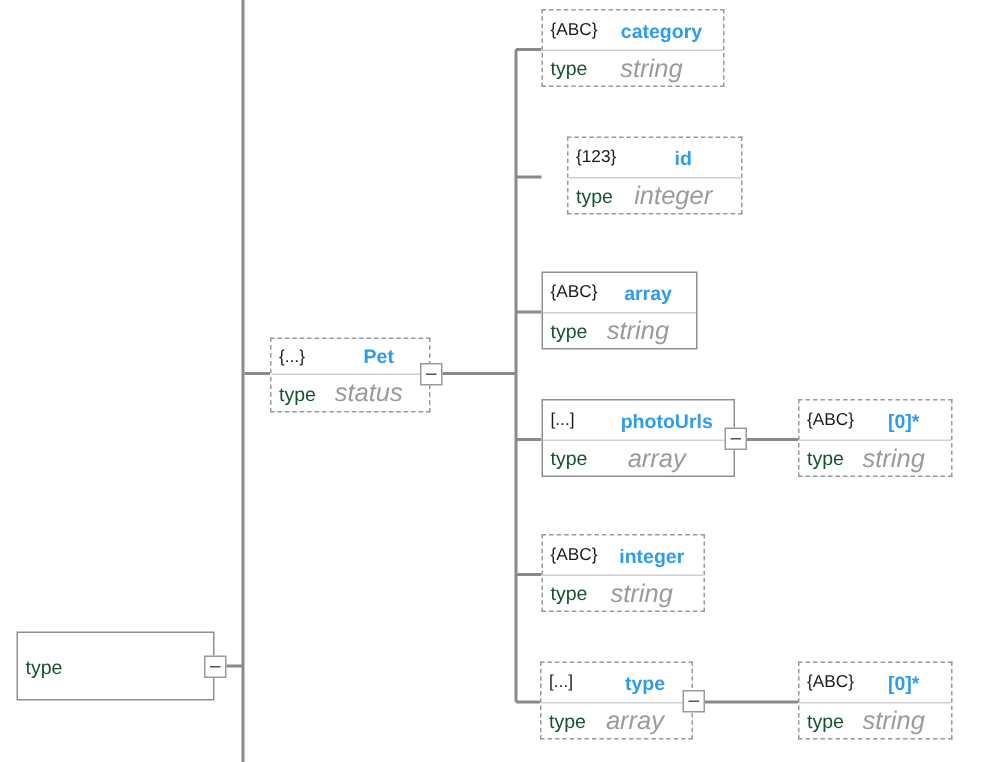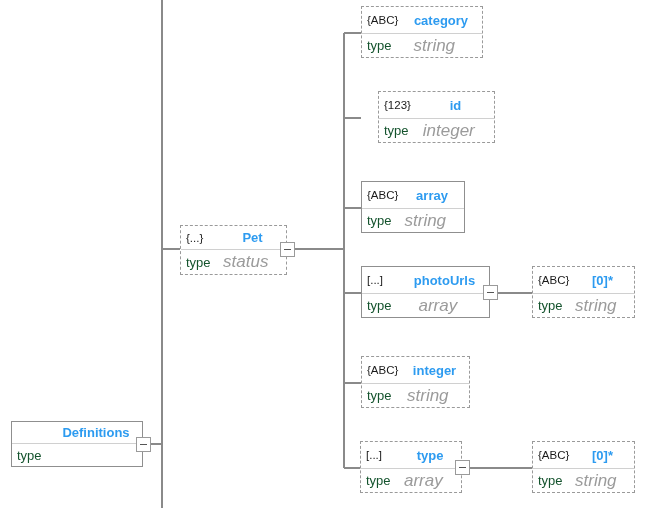--- a/index.html
+++ b/index.html
@@ -75,24 +75,20 @@
 <div class="hline" id="stub-category"></div>
 <div class="hline" id="stub-id"></div>
 <div class="hline" id="stub-name"></div>
 <div class="hline" id="stub-photourls"></div>
 <div class="hline" id="stub-status"></div>
 <div class="hline" id="stub-tags"></div>
 <div class="hline" id="line-photourls-item"></div>
 <div class="hline" id="line-tags-item"></div>
 
 <div class="node" id="n-definitions">
-  <div class="row title">
-    <span class="icon"></span>
-    <span class="name">Definitions</span>
-  </div>
   <div class="row type">
     <span class="key">type</span>
   </div>
 </div>
 
 <div class="node dashed" id="n-pet">
   <div class="row title">
     <span class="icon">{...}</span>
     <span class="name">Pet</span>
   </div>

